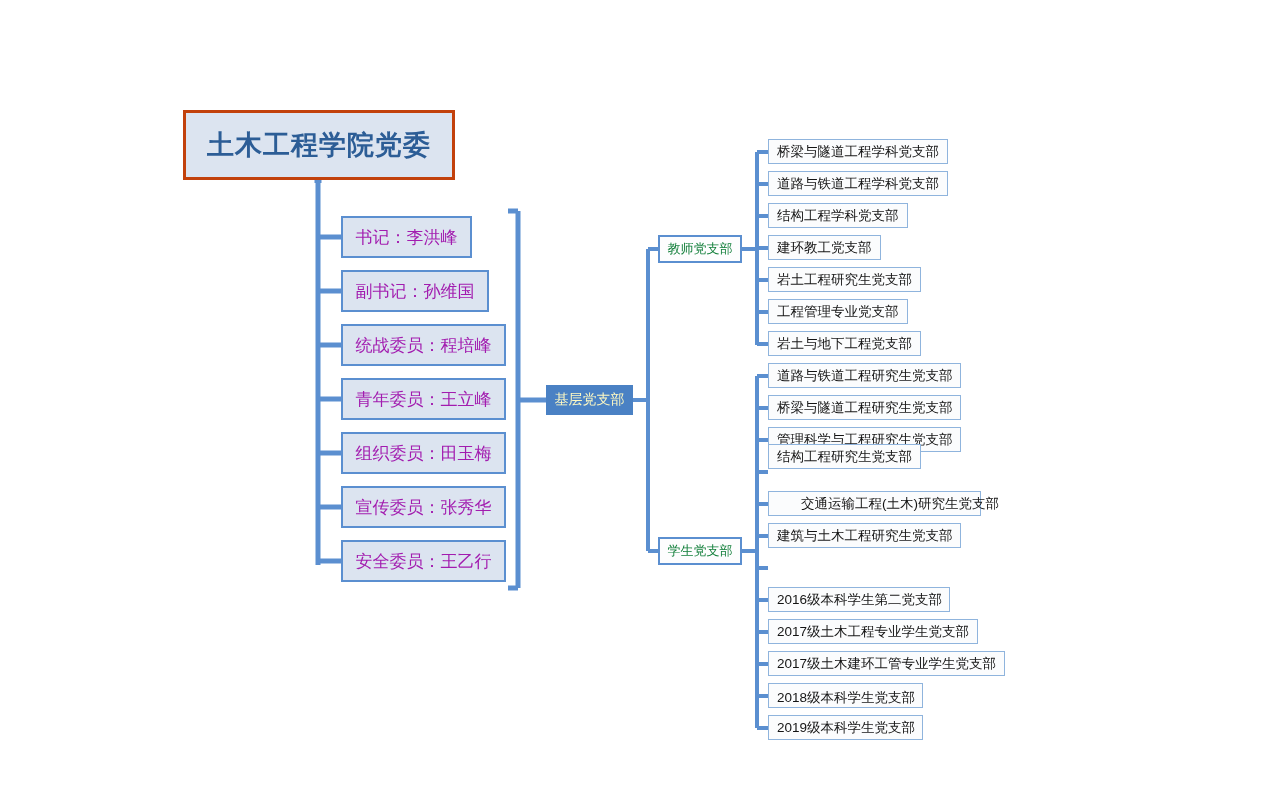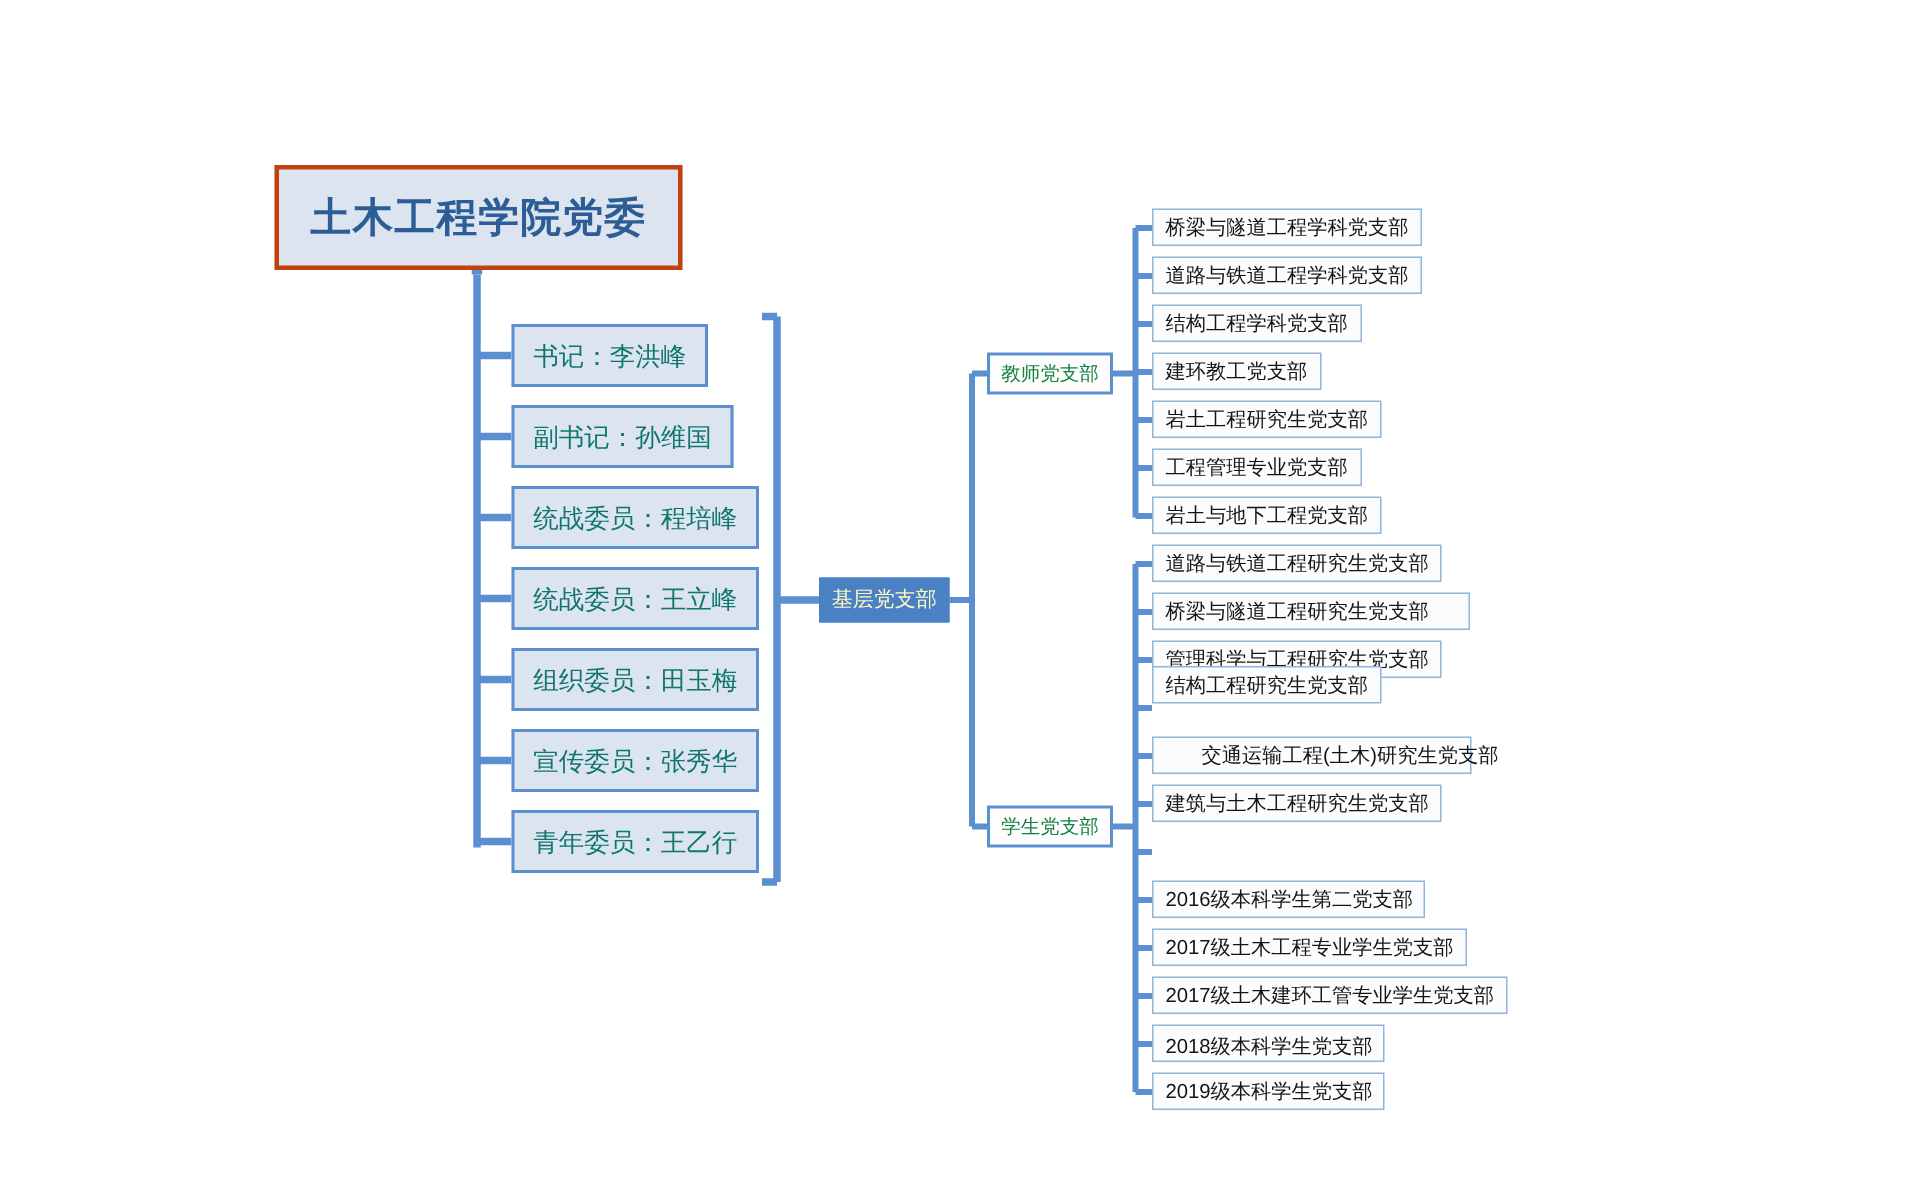--- a/index.html
+++ b/index.html
@@ -37,21 +37,21 @@
     border: 3px solid #c2410c;
     color: #2c5d96;
     font-size: 27px;
     font-weight: bold;
     letter-spacing: 1px;
   }
   
   .node-officer {
     background: #dce4f0;
     border: 2px solid #5b8fd0;
-    color: #0f766e;
+    color: #a21caf;
     font-size: 17px;
   }
   
   .node-hub {
     background: #4a81c4;
     border: 1px solid #4a81c4;
     color: #fef9c3;
     font-size: 14px;
   }
   
@@ -136,30 +136,30 @@
   <div class="node node-officer" style="left:341px; top:216px; width:131px; height:42px;">
     <span>书记：李洪峰</span>
   </div>
   <div class="node node-officer" style="left:341px; top:270px; width:148px; height:42px;">
     <span>副书记：孙维国</span>
   </div>
   <div class="node node-officer" style="left:341px; top:324px; width:165px; height:42px;">
     <span>统战委员：程培峰</span>
   </div>
   <div class="node node-officer" style="left:341px; top:378px; width:165px; height:42px;">
-    <span>统战委员：王立峰</span>
+    <span>青年委员：王立峰</span>
   </div>
   <div class="node node-officer" style="left:341px; top:432px; width:165px; height:42px;">
     <span>组织委员：田玉梅</span>
   </div>
   <div class="node node-officer" style="left:341px; top:486px; width:165px; height:42px;">
     <span>宣传委员：张秀华</span>
   </div>
   <div class="node node-officer" style="left:341px; top:540px; width:165px; height:42px;">
-    <span>青年委员：王乙行</span>
+    <span>安全委员：王乙行</span>
   </div>
 
   <div class="node node-hub" style="left:546px; top:385px; width:87px; height:30px;">
     <span>基层党支部</span>
   </div>
 
   <div class="node node-category" style="left:658px; top:235px; width:84px; height:28px;">
     <span>教师党支部</span>
   </div>
 
@@ -185,21 +185,21 @@
   <div class="node node-leaf" style="left:768px; top:299px; width:140px; height:25px;">
     <span>工程管理专业党支部</span>
   </div>
   <div class="node node-leaf" style="left:768px; top:331px; width:153px; height:25px;">
     <span>岩土与地下工程党支部</span>
   </div>
 
   <div class="node node-leaf" style="left:768px; top:363px; width:193px; height:25px;">
     <span>道路与铁道工程研究生党支部</span>
   </div>
-  <div class="node node-leaf" style="left:768px; top:395px; width:212px; height:25px;">
+  <div class="node node-leaf" style="left:768px; top:395px; width:193px; height:25px;">
     <span>桥梁与隧道工程研究生党支部</span>
   </div>
   <div class="node node-leaf" style="left:768px; top:427px; width:193px; height:25px;">
     <span>管理科学与工程研究生党支部</span>
   </div>
   <div class="node node-leaf" style="left:768px; top:444px; width:153px; height:25px;align-items:center;">
     <span>结构工程研究生党支部</span>
   </div>
   <div class="node node-leaf" style="left:768px; top:491px; width:213px; height:25px;padding-left:32px;">
     <span>交通运输工程(土木)研究生党支部</span>

